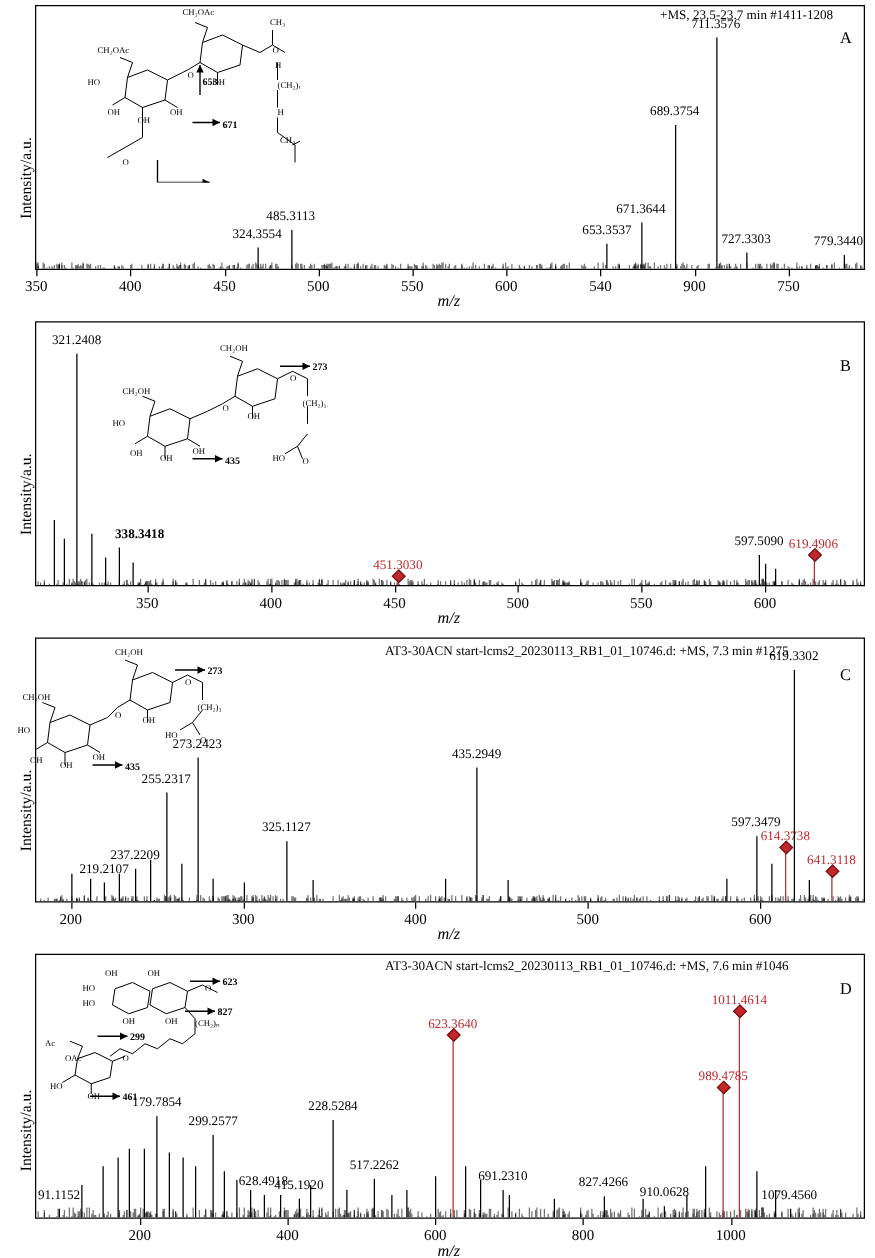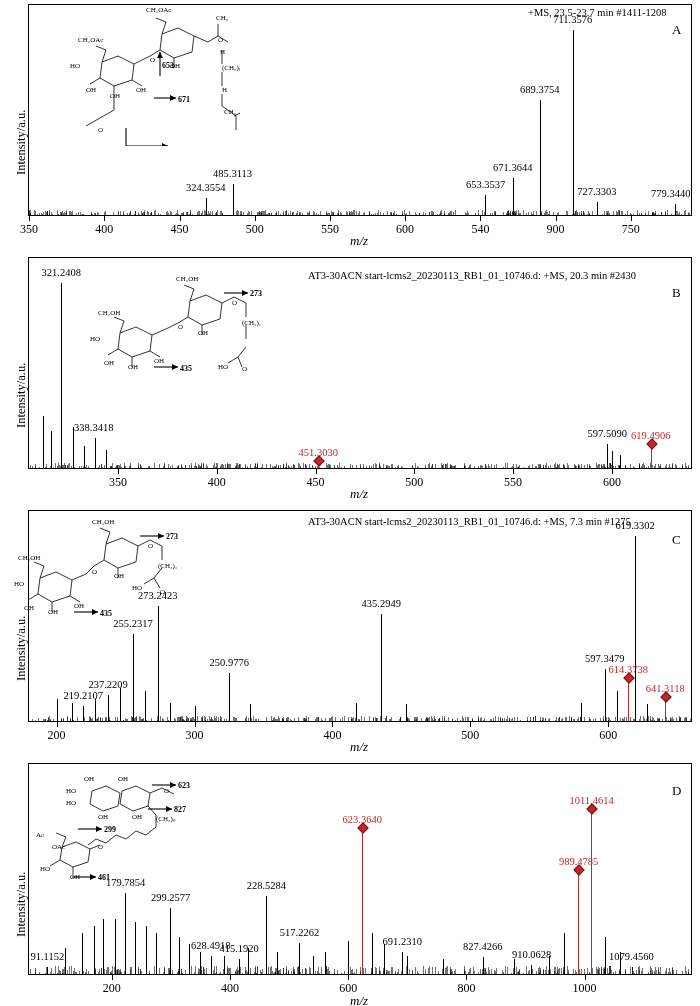--- a/index.html
+++ b/index.html
@@ -946,32 +946,31 @@
           <div class="pk" style="left: 13.8px; height: 51.7px;"></div>
           <div class="pk" style="left: 21.7px; height: 37px;"></div>
           <div class="pk" style="left: 43.5px; height: 40.7px;"></div>
           <div class="pk" style="left: 55.3px; height: 22.2px;"></div>
           <div class="pk" style="left: 77.1px; height: 18.5px;"></div>
           <div class="pk" style="left: 583px; height: 16.6px;"></div>
           <div class="pk" style="left: 590.9px; height: 12.9px;"></div>
           <div class="pk" style="left: 32.1px; height: 184.8px;"></div>
           <div class="lbl" style="left: 12.6px; top: 9.2px;">321.2408</div>
           <div class="pk" style="left: 65.9px; height: 29.6px;"></div>
-          <div class="lbl" style="left: 45px; top: 164.4px;">338.3418</div>
+          <div class="lbl" style="left: 63px; top: 164.4px; font-weight: bold;">338.3418</div>
           <div class="pk red" style="left: 289.1px; height: 5.5px;"></div>
           <div class="diamond" style="left: 286.1px; top: 198.5px;"></div>
           <div class="lbl red" style="left: 269.6px; top: 188.5px;">451.3030</div>
           <div class="pk" style="left: 578px; height: 24px;"></div>
           <div class="lbl" style="left: 558.5px; top: 170px;">597.5090</div>
           <div class="pk red" style="left: 621.5px; height: 22.2px;"></div>
           <div class="diamond" style="left: 618.5px; top: 181.8px;"></div>
           <div class="lbl red" style="left: 602px; top: 171.8px;">619.4906</div>
         </div>
     </div>
-    <div class="hdr" style="left:308px;top:17px;">AT3-30ACN start-lcms2_20230113_RB1_01_10746.d: +MS, 20.3 min #2430</div>
     <div class="ltr" style="left:672px;top:32px;">B</div>
     <div id="axisB">
         <div class="tick" style="left: 117.9px; top: 216px;"></div>
         <div class="ticklab" style="left: 117.9px; top: 222px;">350</div>
         <div class="tick" style="left: 216.7px; top: 216px;"></div>
         <div class="ticklab" style="left: 216.7px; top: 222px;">400</div>
         <div class="tick" style="left: 315.5px; top: 216px;"></div>
         <div class="ticklab" style="left: 315.5px; top: 222px;">450</div>
         <div class="tick" style="left: 414.3px; top: 216px;"></div>
         <div class="ticklab" style="left: 414.3px; top: 222px;">500</div>
@@ -1447,21 +1446,21 @@
           <div class="pk" style="left: 617.9px; height: 16.6px;"></div>
           <div class="pk" style="left: 54.1px; height: 14.8px;"></div>
           <div class="lbl" style="left: 34.6px; top: 179.2px;">219.2107</div>
           <div class="pk" style="left: 78.9px; height: 25.9px;"></div>
           <div class="lbl" style="left: 59.4px; top: 168.1px;">237.2209</div>
           <div class="pk" style="left: 103.8px; height: 86.9px;"></div>
           <div class="lbl" style="left: 84.3px; top: 107.1px;">255.2317</div>
           <div class="pk" style="left: 128.6px; height: 114.6px;"></div>
           <div class="lbl" style="left: 109.1px; top: 79.4px;">273.2423</div>
           <div class="pk" style="left: 200.1px; height: 48px;"></div>
-          <div class="lbl" style="left: 180.6px; top: 146px;">250.9776</div>
+          <div class="lbl" style="left: 180.6px; top: 146px;">325.1127</div>
           <div class="pk" style="left: 352.1px; height: 107.2px;"></div>
           <div class="lbl" style="left: 332.6px; top: 86.8px;">435.2949</div>
           <div class="pk" style="left: 575.6px; height: 51.7px;"></div>
           <div class="lbl" style="left: 556.1px; top: 142.3px;">597.3479</div>
           <div class="pk red" style="left: 599.1px; height: 40.7px;"></div>
           <div class="diamond" style="left: 596.1px; top: 163.3px;"></div>
           <div class="lbl red" style="left: 579.6px; top: 153.3px;">614.3738</div>
           <div class="pk" style="left: 605.9px; height: 184.8px;"></div>
           <div class="lbl" style="left: 586.4px; top: 9.2px;">619.3302</div>
           <div class="pk red" style="left: 636.2px; height: 22.2px;"></div>
@@ -1986,20 +1985,21 @@
           <div class="pk red" style="left: 549.4px; height: 101.6px;"></div>
           <div class="diamond" style="left: 546.4px; top: 102.4px;"></div>
           <div class="lbl red" style="left: 529.9px; top: 92.4px;">989.4785</div>
           <div class="pk red" style="left: 562.4px; height: 162.6px;"></div>
           <div class="diamond" style="left: 559.4px; top: 41.4px;"></div>
           <div class="lbl red" style="left: 540.4px; top: 31.4px;">1011.4614</div>
           <div class="pk" style="left: 602.6px; height: 7.4px;"></div>
           <div class="lbl" style="left: 580.1px; top: 186.6px;">1079.4560</div>
         </div>
     </div>
+    <div class="hdr" style="left:308px;top:9px;">AT3-30ACN start-lcms2_20230113_RB1_01_10746.d: +MS, 7.6 min #1046</div>
     <div class="ltr" style="left:672px;top:24px;">D</div>
     <div id="axisD">
         <div class="tick" style="left: 111.8px; top: 216px;"></div>
         <div class="ticklab" style="left: 111.8px; top: 222px;">200</div>
         <div class="tick" style="left: 230px; top: 216px;"></div>
         <div class="ticklab" style="left: 230px; top: 222px;">400</div>
         <div class="tick" style="left: 348.2px; top: 216px;"></div>
         <div class="ticklab" style="left: 348.2px; top: 222px;">600</div>
         <div class="tick" style="left: 466.4px; top: 216px;"></div>
         <div class="ticklab" style="left: 466.4px; top: 222px;">800</div>

